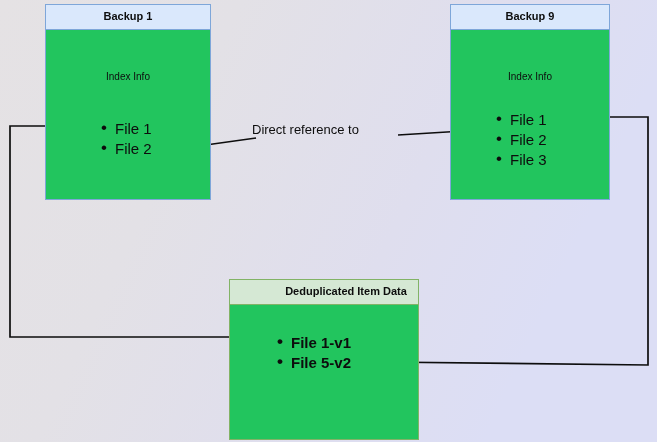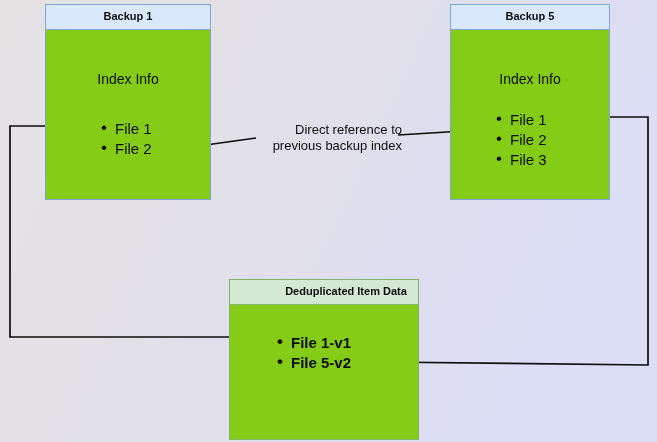--- a/index.html
+++ b/index.html
@@ -17,21 +17,21 @@
   #canvas {
     position: absolute;
     inset: 0;
     width: 657px;
     height: 442px;
   }
   .node {
     position: absolute;
     box-sizing: border-box;
     border: 1.6px solid #7ea6d9;
-    background: #84cc16;
+    background: #22c55e;
   }
   .node.green {
     border-color: #82b366;
   }
   .node-header {
     box-sizing: border-box;
     height: 25px;
     line-height: 23px;
     text-align: center;
     font-weight: bold;
@@ -47,21 +47,21 @@
   }
   .node-body {
     position: relative;
     height: calc(100% - 25px);
   }
   .index-label {
     position: absolute;
     left: 0;
     right: 0;
     text-align: center;
-    font-size: 14px;
+    font-size: 10px;
     color: #0d0d0d;
   }
   .file-list {
     position: absolute;
     margin: 0;
     padding: 0;
     list-style: none;
   }
   .file-list li {
     position: relative;
@@ -74,21 +74,21 @@
   .file-list li::before {
     content: "•";
     position: absolute;
     left: 0;
     top: -1px;
     font-size: 17px;
     line-height: 20px;
   }
   .edge-label {
     position: absolute;
-    text-align: right;
+    text-align: left;
     font-size: 13px;
     line-height: 16px;
     color: #0d0d0d;
     white-space: nowrap;
   }
   svg.links {
     position: absolute;
     inset: 0;
     width: 657px;
     height: 442px;
@@ -129,21 +129,21 @@
     <div class="node-body">
       <div class="index-label" style="top:41px;">Index Info</div>
       <ul class="file-list" style="left:55px; top:89px;">
         <li>File 1</li>
         <li>File 2</li>
       </ul>
     </div>
   </div>
 
   <div class="node" style="left:450px; top:4px; width:160px; height:196px;">
-    <div class="node-header">Backup 5</div>
+    <div class="node-header">Backup 9</div>
     <div class="node-body">
       <div class="index-label" style="top:41px;">Index Info</div>
       <ul class="file-list" style="left:45px; top:80px;">
         <li>File 1</li>
         <li>File 2</li>
         <li>File 3</li>
       </ul>
     </div>
   </div>
 
@@ -152,16 +152,15 @@
     <div class="node-body">
       <ul class="file-list" style="left:47px; top:28px;font-weight:bold;">
         <li>File 1-v1</li>
         <li>File 5-v2</li>
       </ul>
     </div>
   </div>
 
   <div class="edge-label" style="left:252px; top:122px; width:150px;">
     <div>Direct reference to</div>
-    <div>previous backup index</div>
   </div>
 
 </div>
 
 </body></html>

